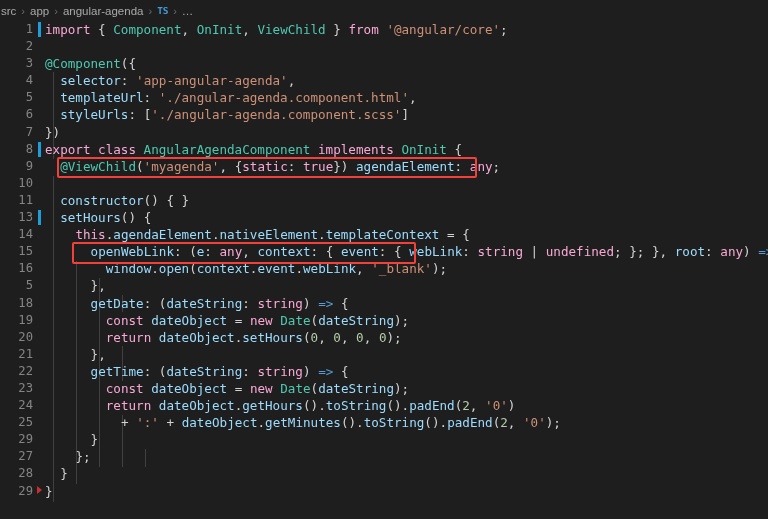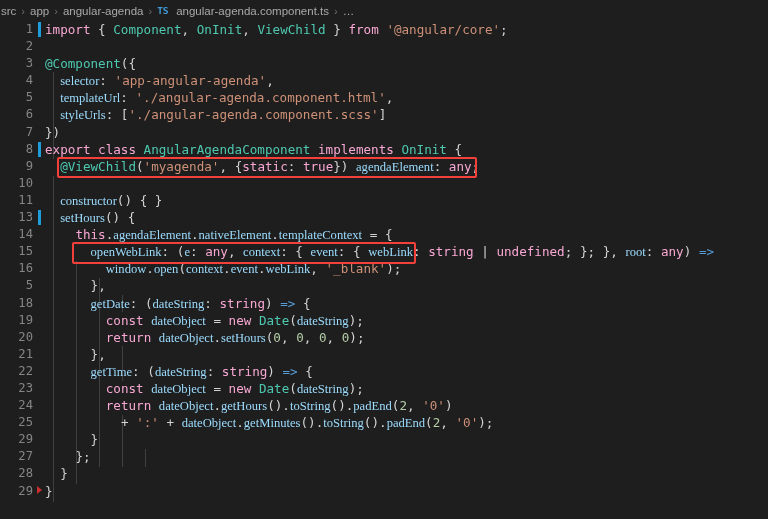--- a/index.html
+++ b/index.html
@@ -22,21 +22,21 @@
     color:#a9a9a9;
     white-space:nowrap;
     box-sizing:border-box;
   }
   .bc-item{color:#a9a9a9;}
   .bc-sep{color:#6d6d6d;margin:0 5px;font-size:11px;}
   .bc-ts{
     color:#3f9ad6;
     font-family:"DejaVu Sans Mono","Liberation Mono",monospace;
     font-size:9.5px;font-weight:bold;
-    margin-right:8px;
+    margin-right:0;
     letter-spacing:-0.2px;
   }
   .bc-dots{color:#a9a9a9;}
 
   
   .editor{
     position:relative;
     height:498px;
     background:#1e1e1e;
     overflow:hidden;
@@ -77,21 +77,21 @@
     position:relative;
     color:#d4d4d4;
   }
 
   
   .guides{position:absolute;left:0;top:0;height:100%;width:100%;pointer-events:none;}
   .guide{position:absolute;top:0;height:100%;width:1px;background:#404040;}
 
   
   .kw   {color:#f9a8d4;}  
-  .id   {color:#9cdcfe;font-family:Liberation Serif, serif;}  
+  .id   {color:#9cdcfe;}  
   .type {color:#4ec9b0;}  
   .str  {color:#ce9178;}  
   .num  {color:#b5cea8;}  
   .pl   {color:#d4d4d4;}
   .op   {color:#569cd6;}
 
   
   .redbox{
     position:absolute;
     border:2px solid #f4403a;
@@ -106,21 +106,20 @@
 <div id="app">
 
   <div class="breadcrumb">
     <span class="bc-item">src</span>
     <span class="bc-sep">›</span>
     <span class="bc-item">app</span>
     <span class="bc-sep">›</span>
     <span class="bc-item">angular-agenda</span>
     <span class="bc-sep">›</span>
     <span class="bc-ts">TS</span>
-    <span class="bc-item">angular-agenda.component.ts</span>
     <span class="bc-sep">›</span>
     <span class="bc-dots">…</span>
   </div>
 
   <div class="editor">
     <div class="guides">
       <div class="guide" style="left:53px;top:51px;height:87px;"></div>
       <div class="guide" style="left:53px;top:155px;height:326px;"></div>
       <div class="guide" style="left:76px;top:240px;height:223px;"></div>
       <div class="guide" style="left:99px;top:257px;height:189px;"></div>

